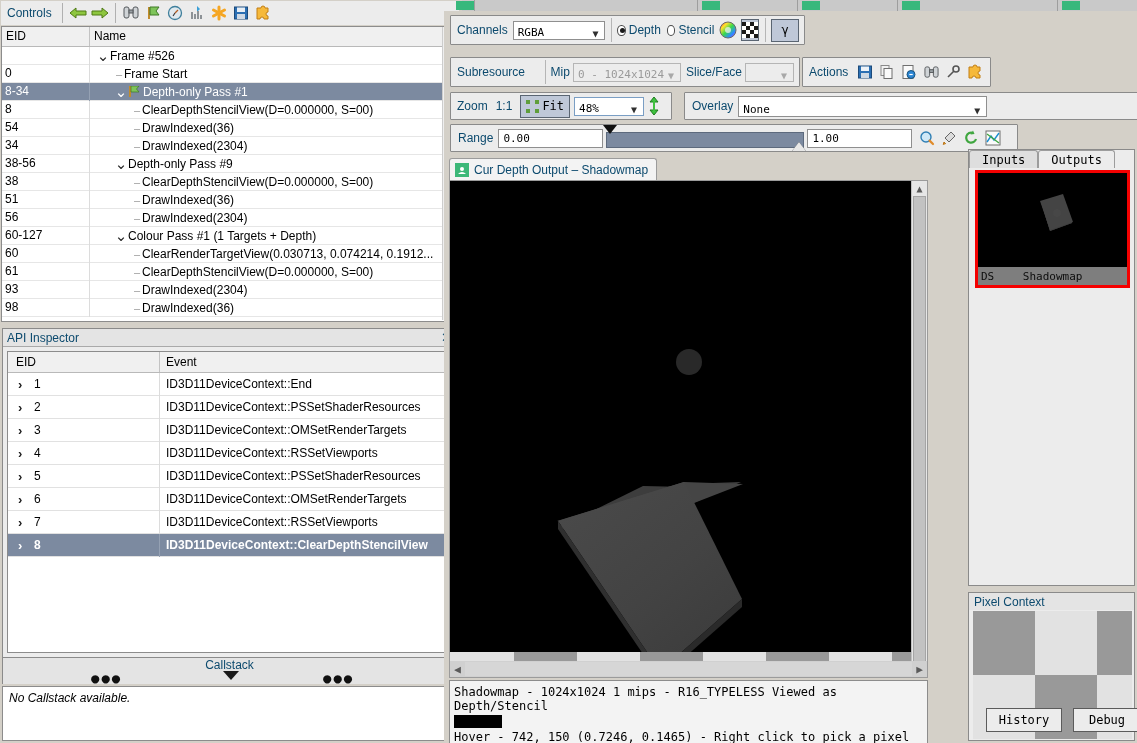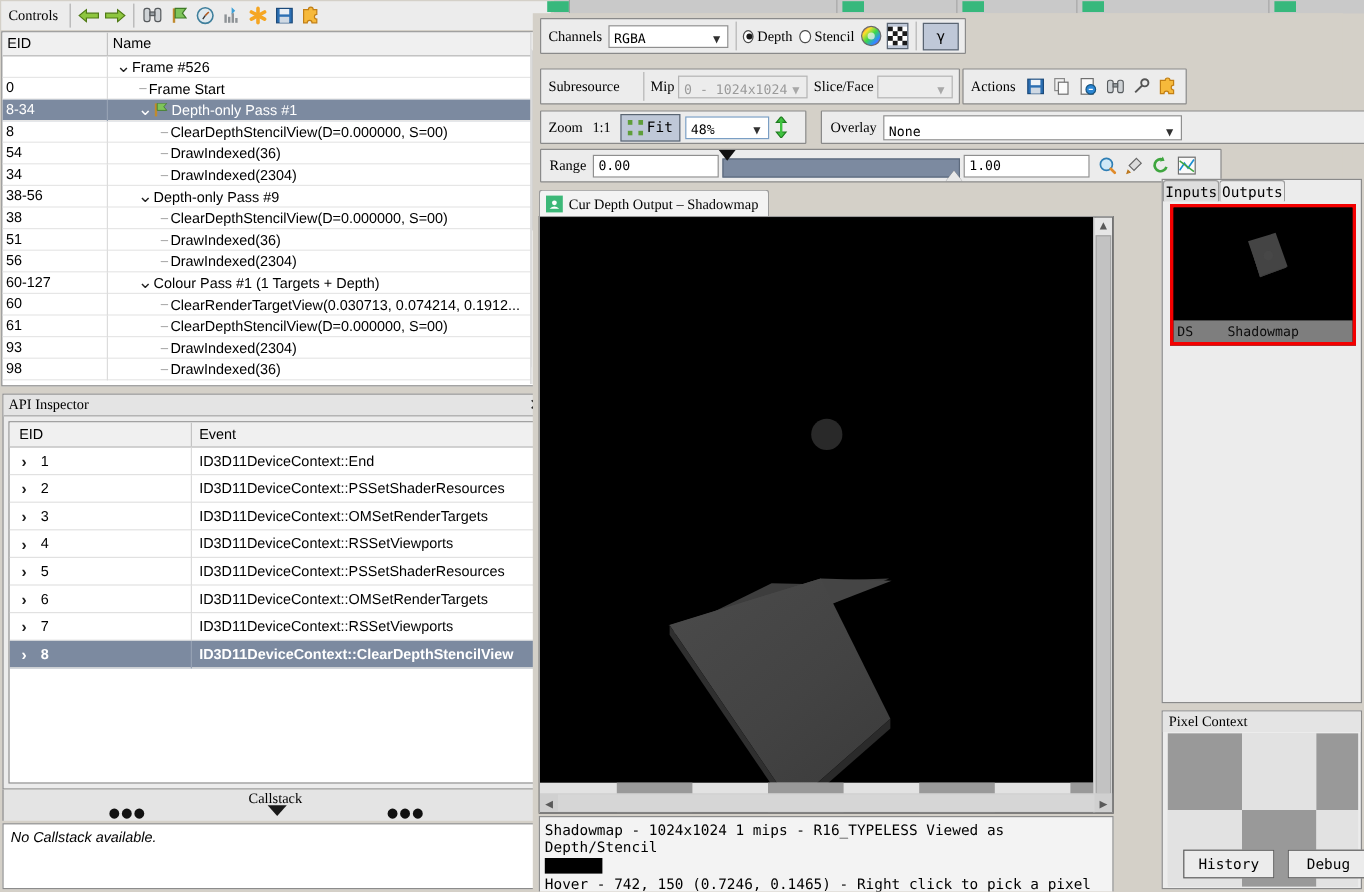--- a/index.html
+++ b/index.html
@@ -12,21 +12,21 @@
     font-size: 12px;
     color: #000;
   }
   #root { position: relative; width: 1137px; height: 743px; background: #d4d0c8; }
   .grp {
     border: 1px solid #8a8a8a;
     background: #ececec;
     display: flex; align-items: center;
     border-radius: 1px;
   }
-  .lbl { font-family: Liberation Serif, serif; font-size: 12px; color:#000000; white-space: nowrap; }
+  .lbl { font-family: Liberation Sans, sans-serif; font-size: 12px; color:#0c4a6e; white-space: nowrap; }
   .sans { font-family: "Liberation Sans", sans-serif; }
 
   .combo {
     background: #fff; border: 1px solid #8f8f8f;
     height: 19px; display: flex; align-items: flex-end;
     padding: 0 2px 0 4px; font-size: 11px;
     font-family: "DejaVu Sans Mono", monospace;
     position: relative; color: #000;
   }
   .combo.disabled { background:#ececec; color:#9a9a9a; border-color:#b5b5b5; }
@@ -150,21 +150,21 @@
   #tex-hscroll { position:absolute; left:0; right:0; bottom:0; height:16px; background:#d0d0d0; }
 
   #statusbox { position:absolute; left:5px; top:669px; width:479px; height:70px;
                border:1px solid #8c8c8c; background:#f3f3f3; }
   .status-line { padding-left:4px; font-family:"DejaVu Sans Mono", monospace; font-size:12px; }
 
   
   #iopanel { position:absolute; left:968px; top:149px; width:167px; height:437px;
              background:#ececec; border:1px solid #8a8a8a; }
   .iotabs { position:absolute; left:0; top:0; height:18px; display:flex; }
-  .iotab { height:18px; padding:0 1px; display:flex; align-items:center;
+  .iotab { height:18px; padding:0 12px; display:flex; align-items:center;
            border:1px solid #9c9c9c; border-bottom:none; background:#dedede;
            border-radius:3px 3px 0 0; font-size:12px; }
   .iotab.active { background:#ececec; }
   #thumb-out { position:absolute; left:6px; top:20px; width:155px; height:118px;
                border:3px solid #f40000; background:#000; }
   #thumb-img { position:absolute; left:0; top:0; right:0; bottom:18px; background:#000; overflow:hidden; }
   #thumb-cap { position:absolute; left:0; right:0; bottom:0; height:18px; background:#7e7e7e;
                display:flex; align-items:center; color:#0d0d0d; font-size:11px; }
 
   

